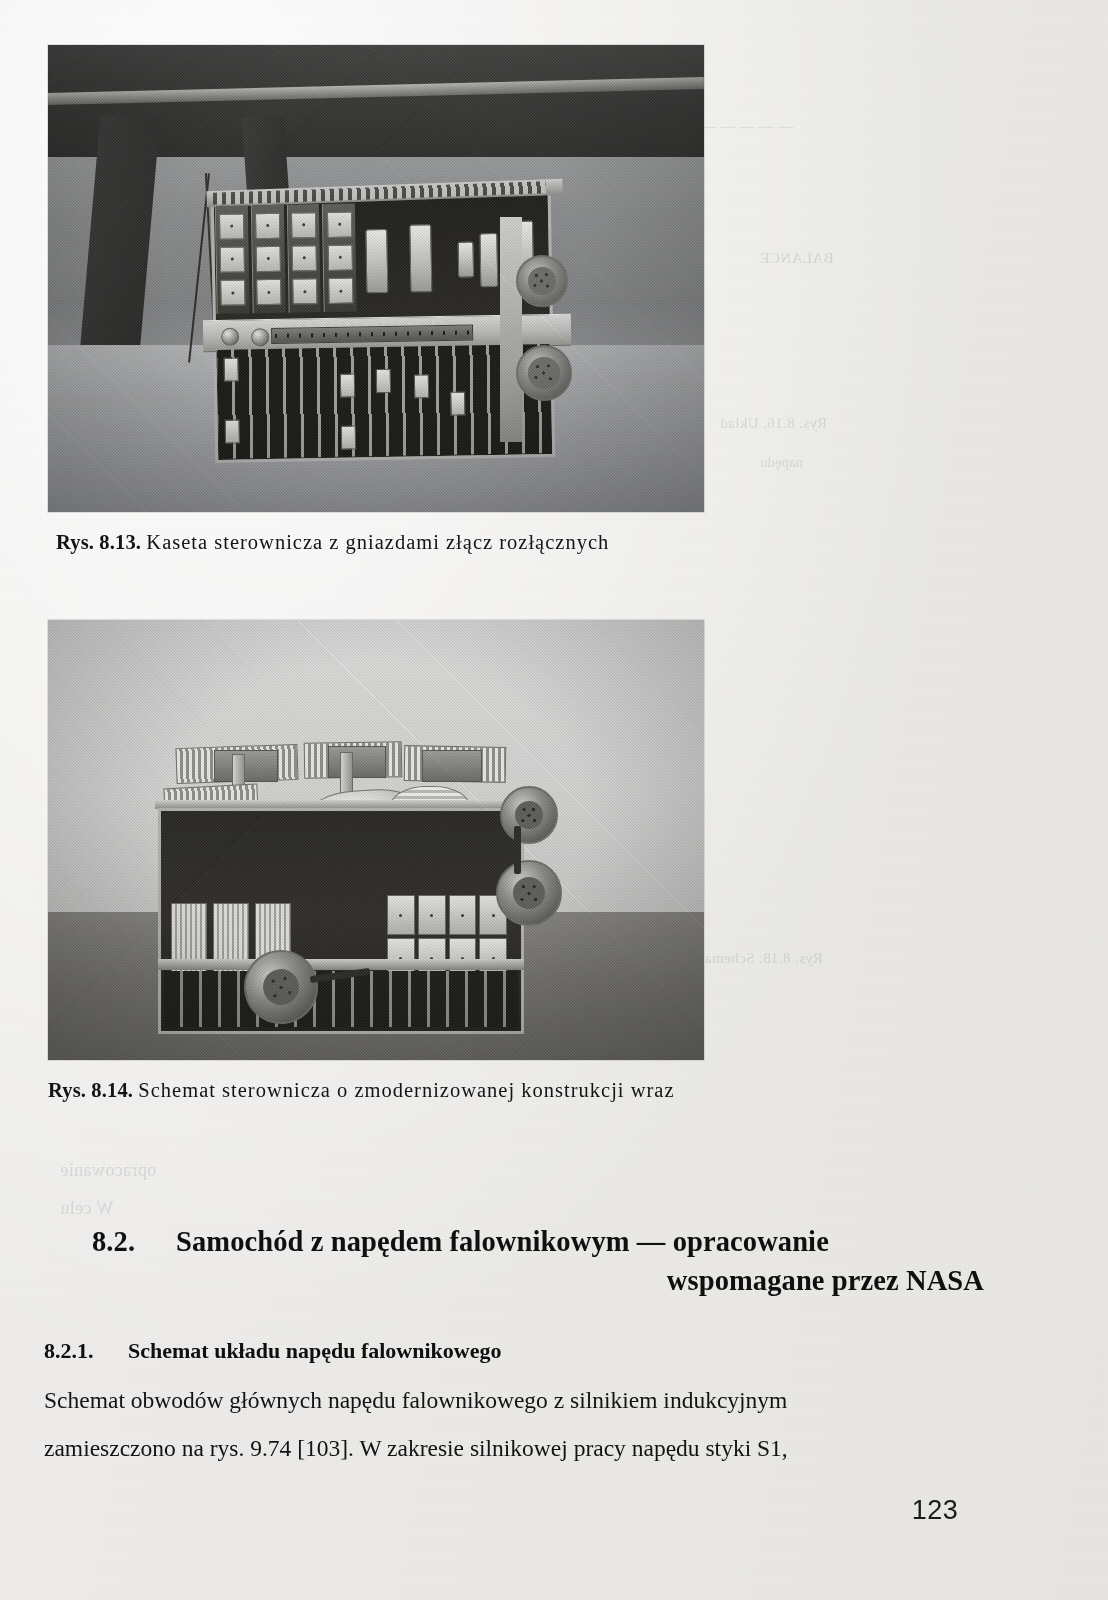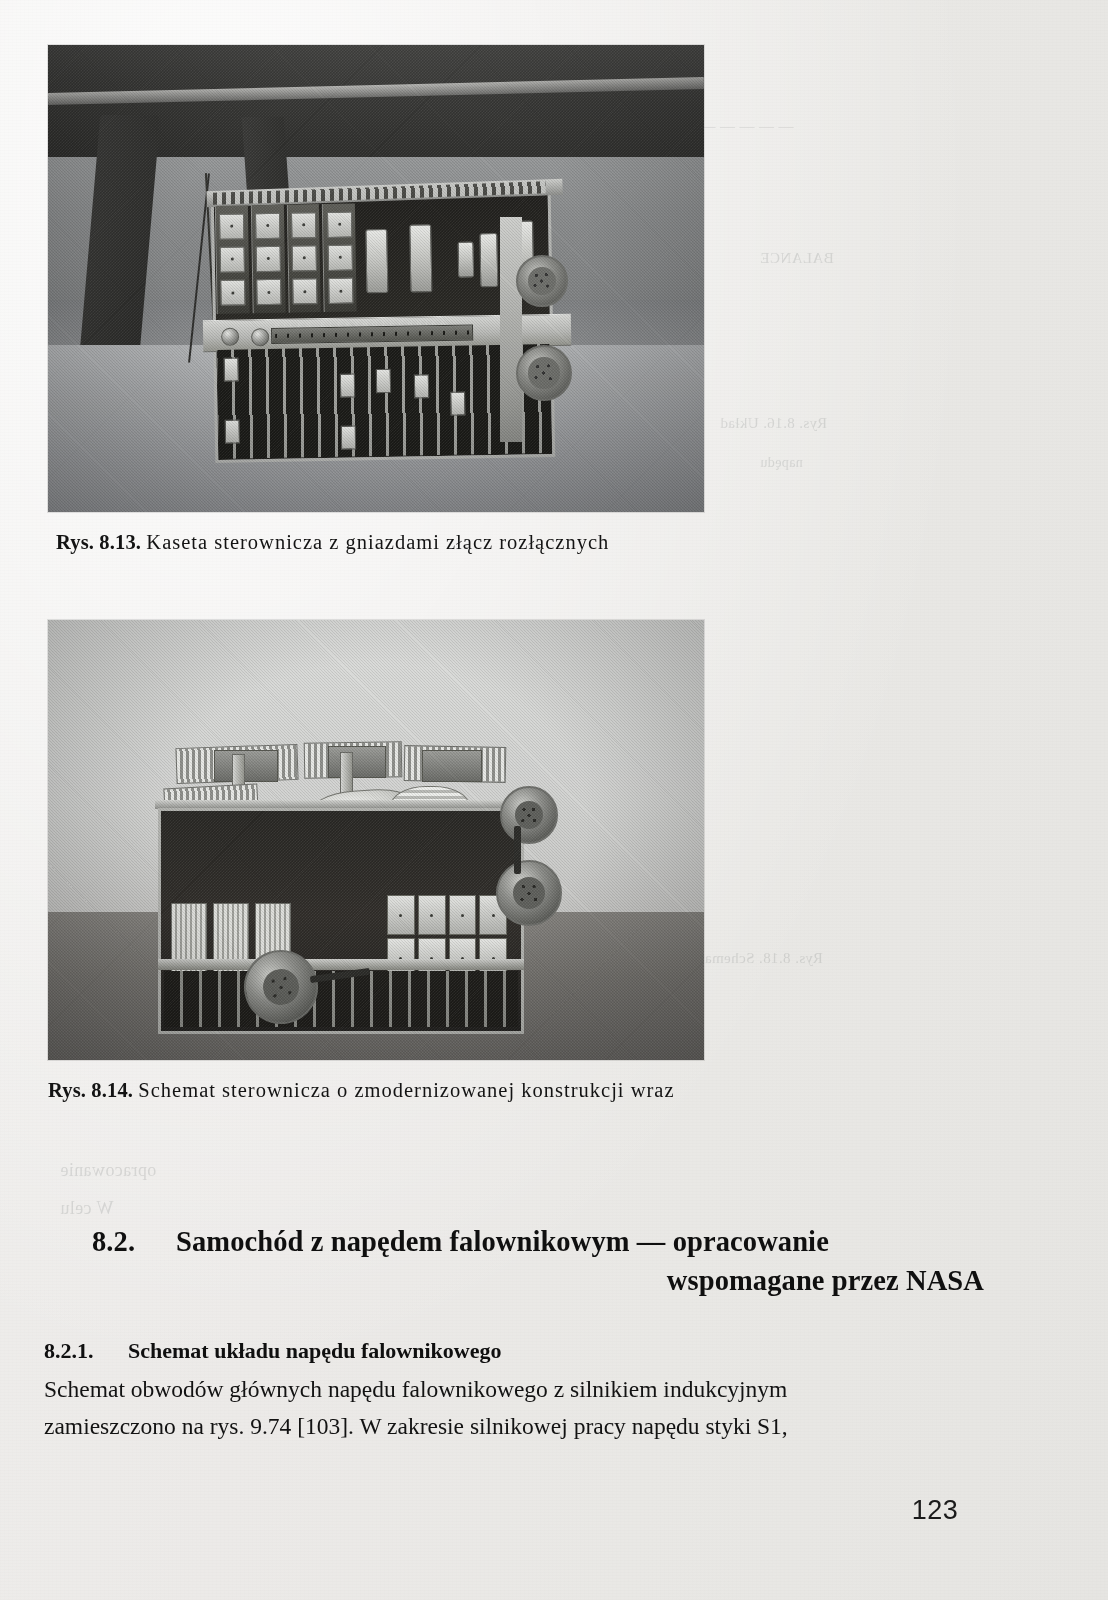--- a/index.html
+++ b/index.html
@@ -357,21 +357,21 @@
     position: absolute;
     left: 44px;
     top: 1371px;
     width: 920px;
     font-family: "Liberation Serif", serif;
     font-size: 23.5px;
     line-height: 36.5px;
     color: #131313;
     text-align: justify;
   }
-  .body .ln { display:block; white-space: nowrap; }
+  .body .ln { display:block; white-space: nowrap; margin-top: 11px; }
   .body i { font-style: italic; }
 
   .folio {
     position: absolute;
     left: 880px;
     top: 1495px;
     width: 110px;
     text-align: center;
     font-family: "Liberation Sans", sans-serif;
     font-size: 27px;

